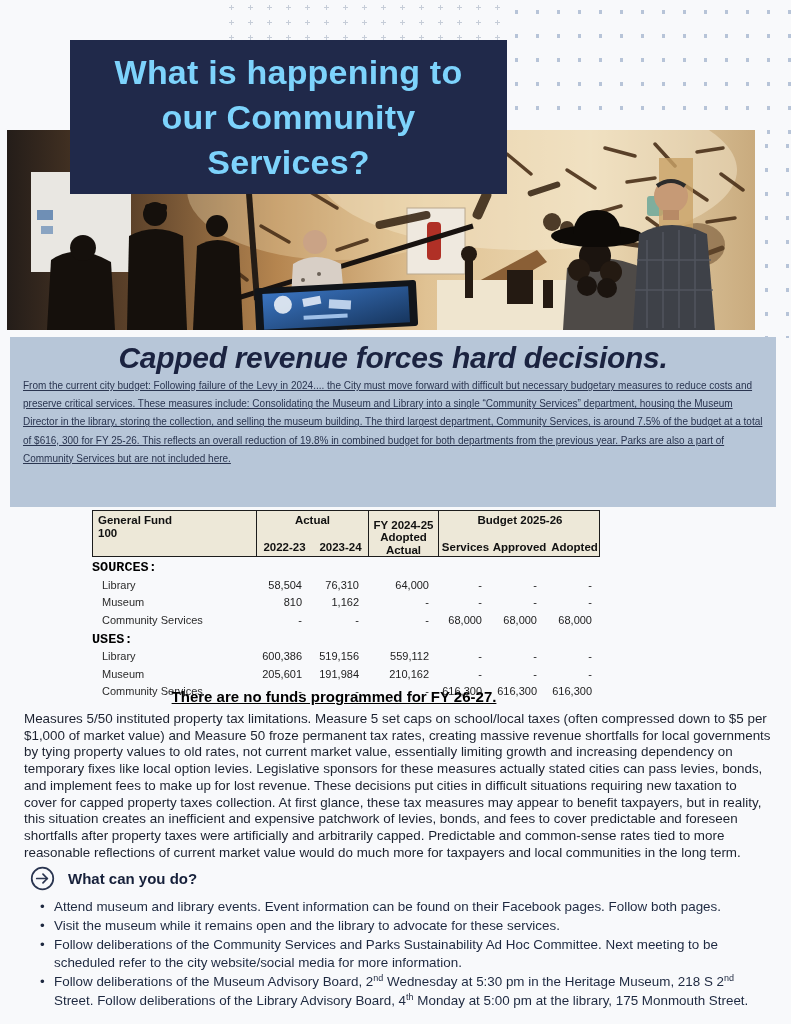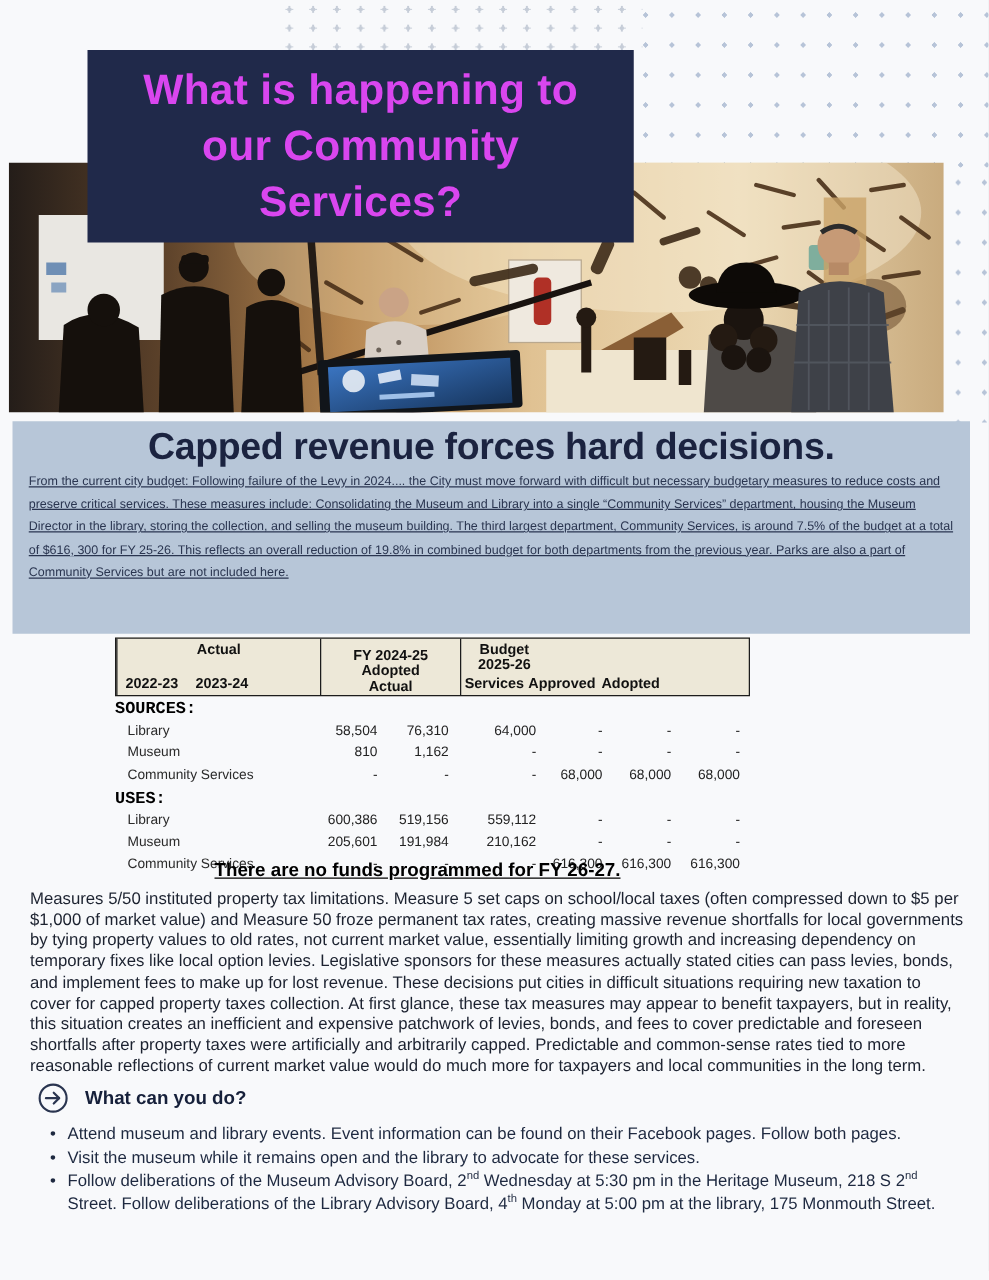--- a/index.html
+++ b/index.html
@@ -25,31 +25,31 @@
   .dots-right-strip{position:absolute;left:756px;top:134px;width:35px;height:204px;}
   
   .photo{position:absolute;left:7px;top:130px;width:748px;height:200px;z-index:1;}
   .photo svg{display:block;width:100%;height:100%;}
   
   .title-banner{
     position:absolute;left:70px;top:40px;width:437px;height:154px;z-index:2;
     background:#20294a;display:flex;align-items:center;justify-content:center;
   }
   .title-banner h1{
-    margin:0;padding:0 18px;text-align:center;color:#d946ef;
+    margin:0;padding:0 18px;text-align:center;color:#7dd3fc;
     font-size:34px;line-height:45px;font-weight:bold;letter-spacing:.2px;
   }
   
   .intro{
     position:absolute;left:10px;top:337px;width:766px;height:170px;z-index:1;
     background:#b7c6d8;
   }
   .intro h2{
     margin:5px 0 3px 0;text-align:center;color:#1b2340;
-    font-size:30px;line-height:32px;font-weight:bold;letter-spacing:-.3px;
+    font-size:30px;line-height:32px;font-weight:bold;letter-spacing:-.3px;font-style:italic;
   }
   .intro p{
     margin:0;padding:0 13px;color:#2a3550;
     font-size:10px;line-height:18.2px;text-decoration:underline;
   }
   
   .table-wrap{position:absolute;left:92px;top:510px;width:508px;z-index:1;font-size:11px;}
   .bt-header{display:grid;grid-template-columns:163px 112px 70px 163px;border:1.6px solid #1c1c1c;background:#ede8d8;font-weight:bold;color:#111;}
   .bt-zone{border-left:1.6px solid #1c1c1c;display:flex;flex-direction:column;justify-content:space-between;min-height:42px;}
   .bt-zone.first{border-left:none;align-items:flex-start;justify-content:flex-start;padding:3px 0 0 5px;line-height:13px;font-size:11.5px;}
@@ -224,20 +224,24 @@
     <h1>What is happening to our Community Services?</h1>
   </div>
 
   <section class="intro">
     <h2>Capped revenue forces hard decisions.</h2>
     <p>From the current city budget: Following failure of the Levy in 2024.... the City must move forward with difficult but necessary budgetary measures to reduce costs and preserve critical services. These measures include: Consolidating the Museum and Library into a single “Community Services” department, housing the Museum Director in the library, storing the collection, and selling the museum building. The third largest department, Community Services, is around 7.5% of the budget at a total of $616, 300 for FY 25-26. This reflects an overall reduction of 19.8% in combined budget for both departments from the previous year. Parks are also a part of Community Services but are not included here.</p>
   </section>
 
   <div class="table-wrap">
     <div class="bt-header">
+      <div class="bt-zone first">
+        <span>General Fund</span>
+        <span>100</span>
+      </div>
       <div class="bt-zone">
         <div class="bt-top-label">Actual</div>
         <div class="bt-sub years">
           <span>2022-23</span>
           <span>2023-24</span>
         </div>
       </div>
       <div class="bt-zone bt-fy">
         <span>FY 2024-25</span>
         <span>Adopted</span>
@@ -323,16 +327,17 @@
       <circle cx="13" cy="13" r="11.2" fill="none" stroke="#2a3550" stroke-width="1.8"></circle>
       <line x1="7" y1="13" x2="18" y2="13" stroke="#2a3550" stroke-width="1.8" stroke-linecap="round"></line>
       <polyline points="13.5,8.5 18,13 13.5,17.5" fill="none" stroke="#2a3550" stroke-width="1.8" stroke-linecap="round" stroke-linejoin="round"></polyline>
     </svg>
     <span class="txt">What can you do?</span>
   </div>
 
   <ul class="cta-list">
     <li>Attend museum and library events. Event information can be found on their Facebook pages. Follow both pages.</li>
     <li>Visit the museum while it remains open and the library to advocate for these services.</li>
+    <li>Follow deliberations of the Community Services and Parks Sustainability Ad Hoc Committee. Next meeting to be scheduled refer to the city website/social media for more information.</li>
     <li><span>Follow deliberations of the Museum Advisory Board, 2</span><sup>nd</sup><span> Wednesday at 5:30 pm in the Heritage Museum, 218 S 2</span><sup>nd</sup><span> Street.  Follow deliberations of the Library Advisory Board, 4</span><sup>th</sup><span> Monday at 5:00 pm at the library, 175 Monmouth Street.</span></li>
   </ul>
 
 </div>
 
 </body></html>

